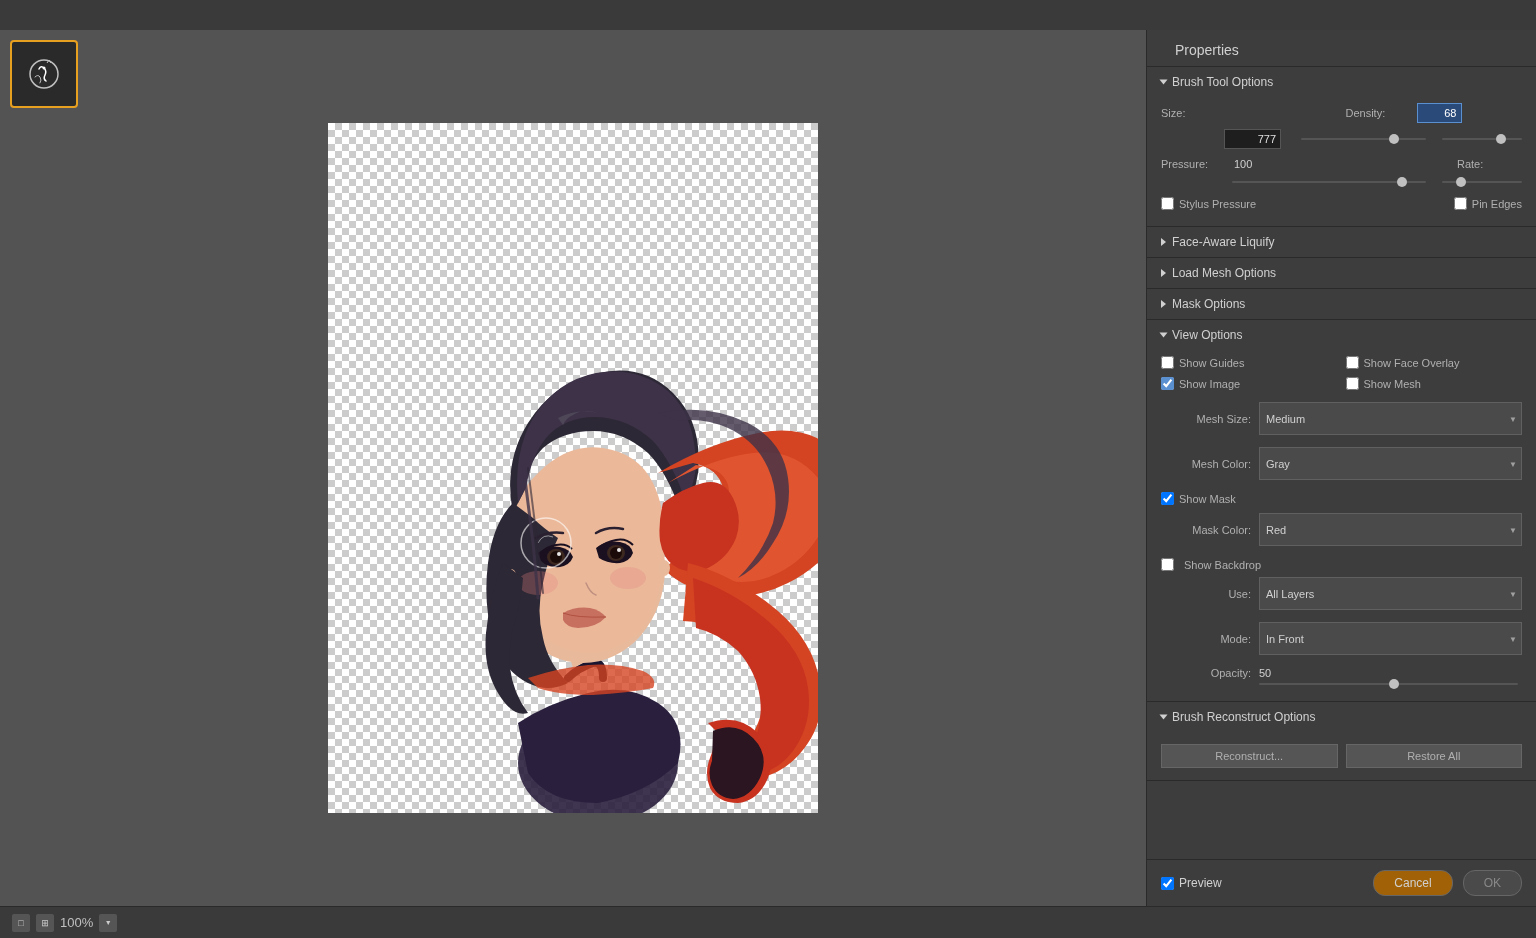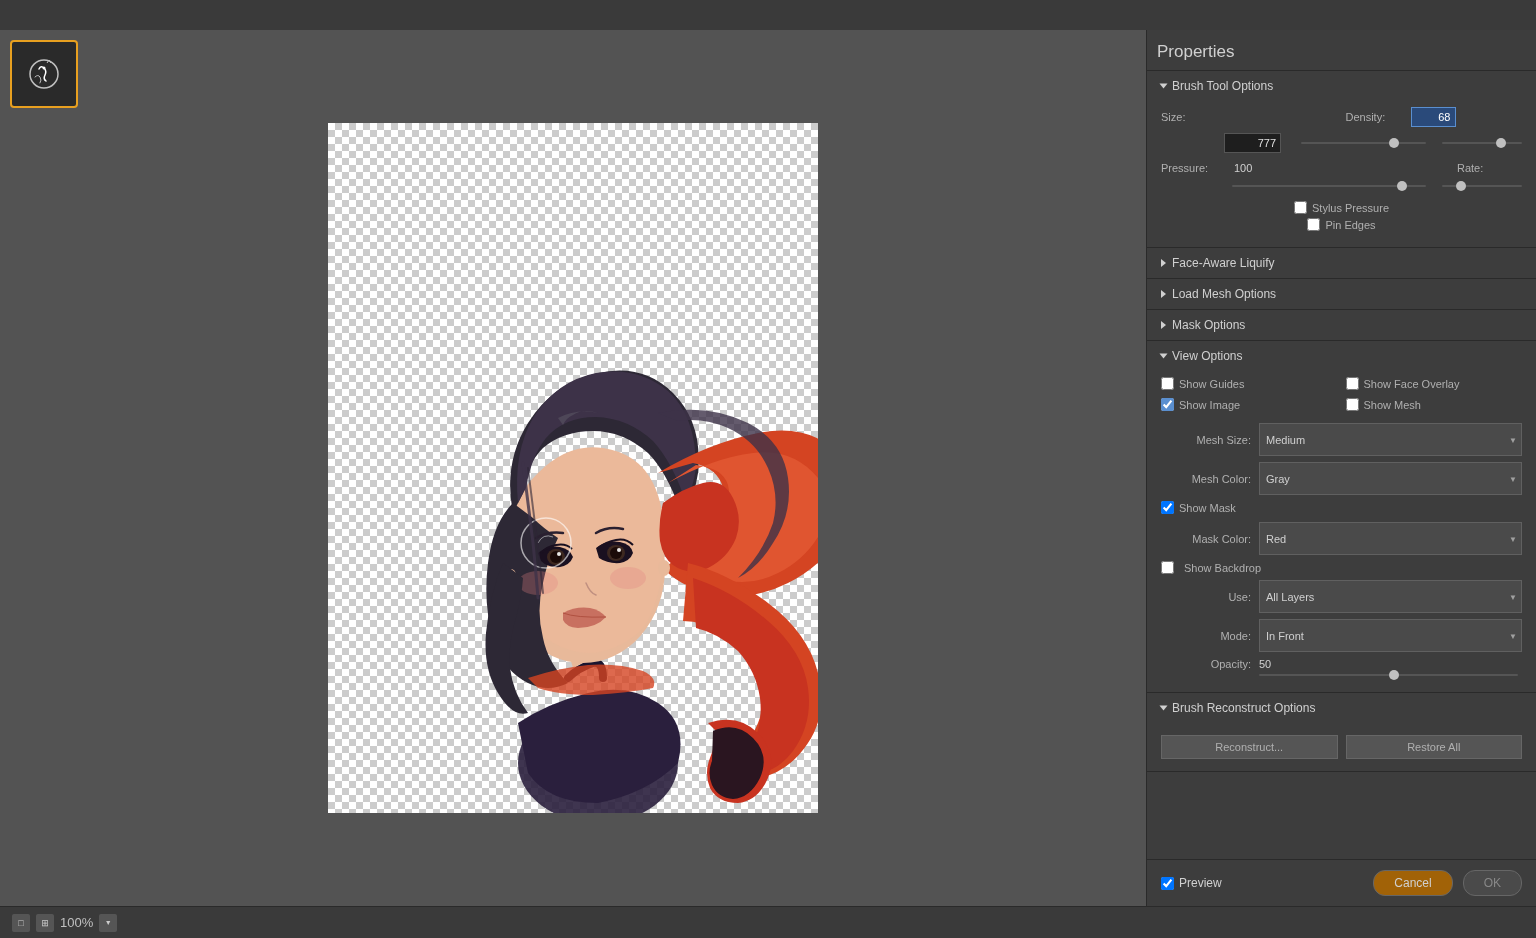--- a/index.html
+++ b/index.html
@@ -99,22 +99,22 @@
       width: 390px;
       background: #3d3d3d;
       border-left: 1px solid #2a2a2a;
       display: flex;
       flex-direction: column;
       flex-shrink: 0;
       overflow-y: auto;
     }
 
     #properties-title {
-      padding: 12px 10px 8px;
-      font-size: 17px;
+      padding: 12px 28px 8px;
+      font-size: 14px;
       color: #d0d0d0;
       border-bottom: 1px solid #2a2a2a;
       font-weight: 400;
     }
 
     
     .section {
       border-bottom: 1px solid #2a2a2a;
       padding: 0;
     }
@@ -272,21 +272,21 @@
       display: grid;
       grid-template-columns: 1fr 1fr;
       gap: 4px 8px;
       margin-bottom: 8px;
     }
 
     
     .labeled-row {
       display: flex;
       align-items: center;
-      margin-bottom: 6px;
+      margin-bottom: 12px;
     }
 
     .labeled-row .row-label {
       color: #b0b0b0;
       font-size: 11px;
       text-align: right;
       width: 90px;
       flex-shrink: 0;
       margin-right: 8px;
     }
@@ -491,21 +491,21 @@
       <div class="section-header">
         <div class="triangle open"></div>
         <span>Brush Tool Options</span>
       </div>
       <div class="section-content">
 
         <div class="two-col-row">
           <div class="col-left">
             <span class="prop-label">Size:</span>
           </div>
-          <div class="col-right" style="display:flex;align-items:center;">
+          <div class="col-right" style="display:flex;align-items:center;gap:6px;">
             <span class="prop-label">Density:</span>
             <input type="text" class="prop-input selected" style="width: 45px;" value="68">
           </div>
         </div>
 
         <div style="display:flex;align-items:center;margin-bottom:8px;gap:8px;">
           <div style="width:55px;"></div>
           <input type="text" class="prop-input" style="width: 57px; margin-right: 4px;" value="777">
           <div class="slider-container" style="flex:1;">
             <div class="slider-track">
@@ -534,21 +534,21 @@
               <div class="slider-thumb" style="left:85%;"></div>
             </div>
           </div>
           <div style="width:80px;">
             <div class="slider-track">
               <div class="slider-thumb" style="left:18%;"></div>
             </div>
           </div>
         </div>
 
-        <div style="display:flex;align-items:center;justify-content:space-between;flex-direction:column;">
+        <div style="display:flex;align-items:center;justify-content:space-between;">
           <div class="checkbox-row">
             <input type="checkbox" style="">
             <span class="checkbox-label">Stylus Pressure</span>
           </div>
           <div class="checkbox-row">
             <input type="checkbox" style="">
             <span class="checkbox-label">Pin Edges</span>
           </div>
         </div>
       </div>

